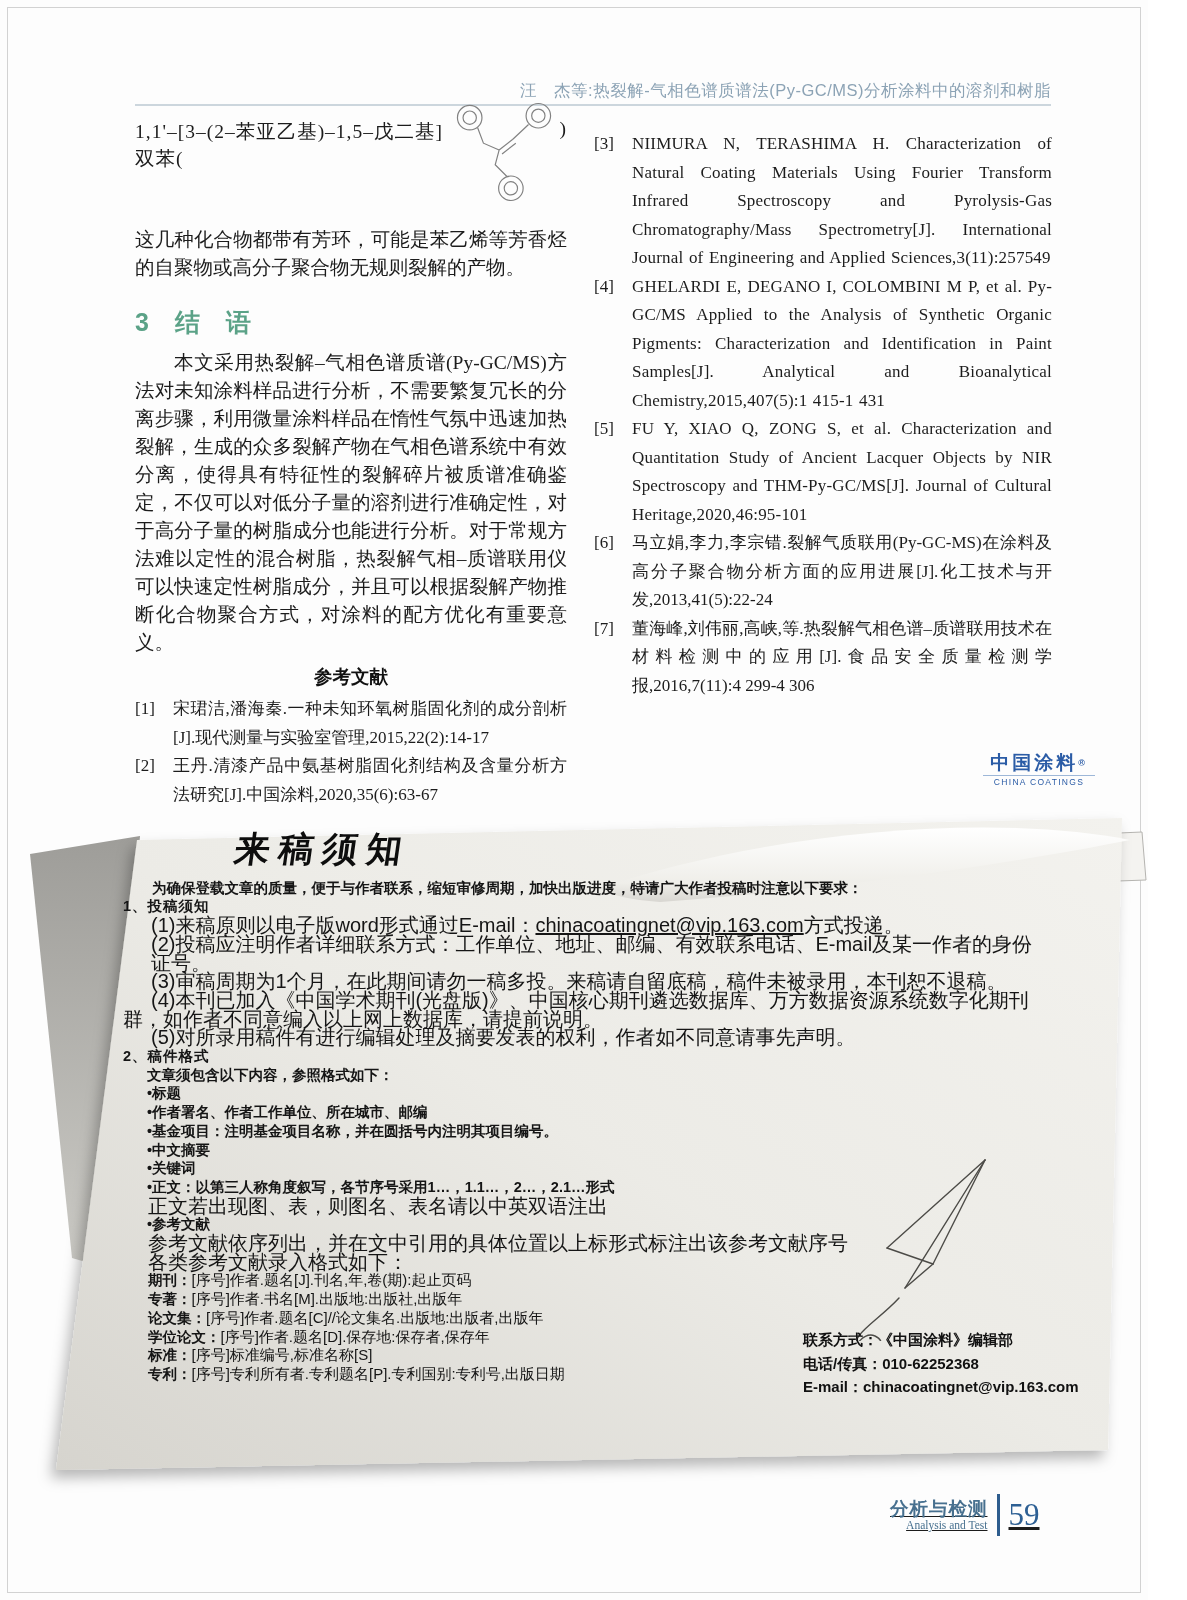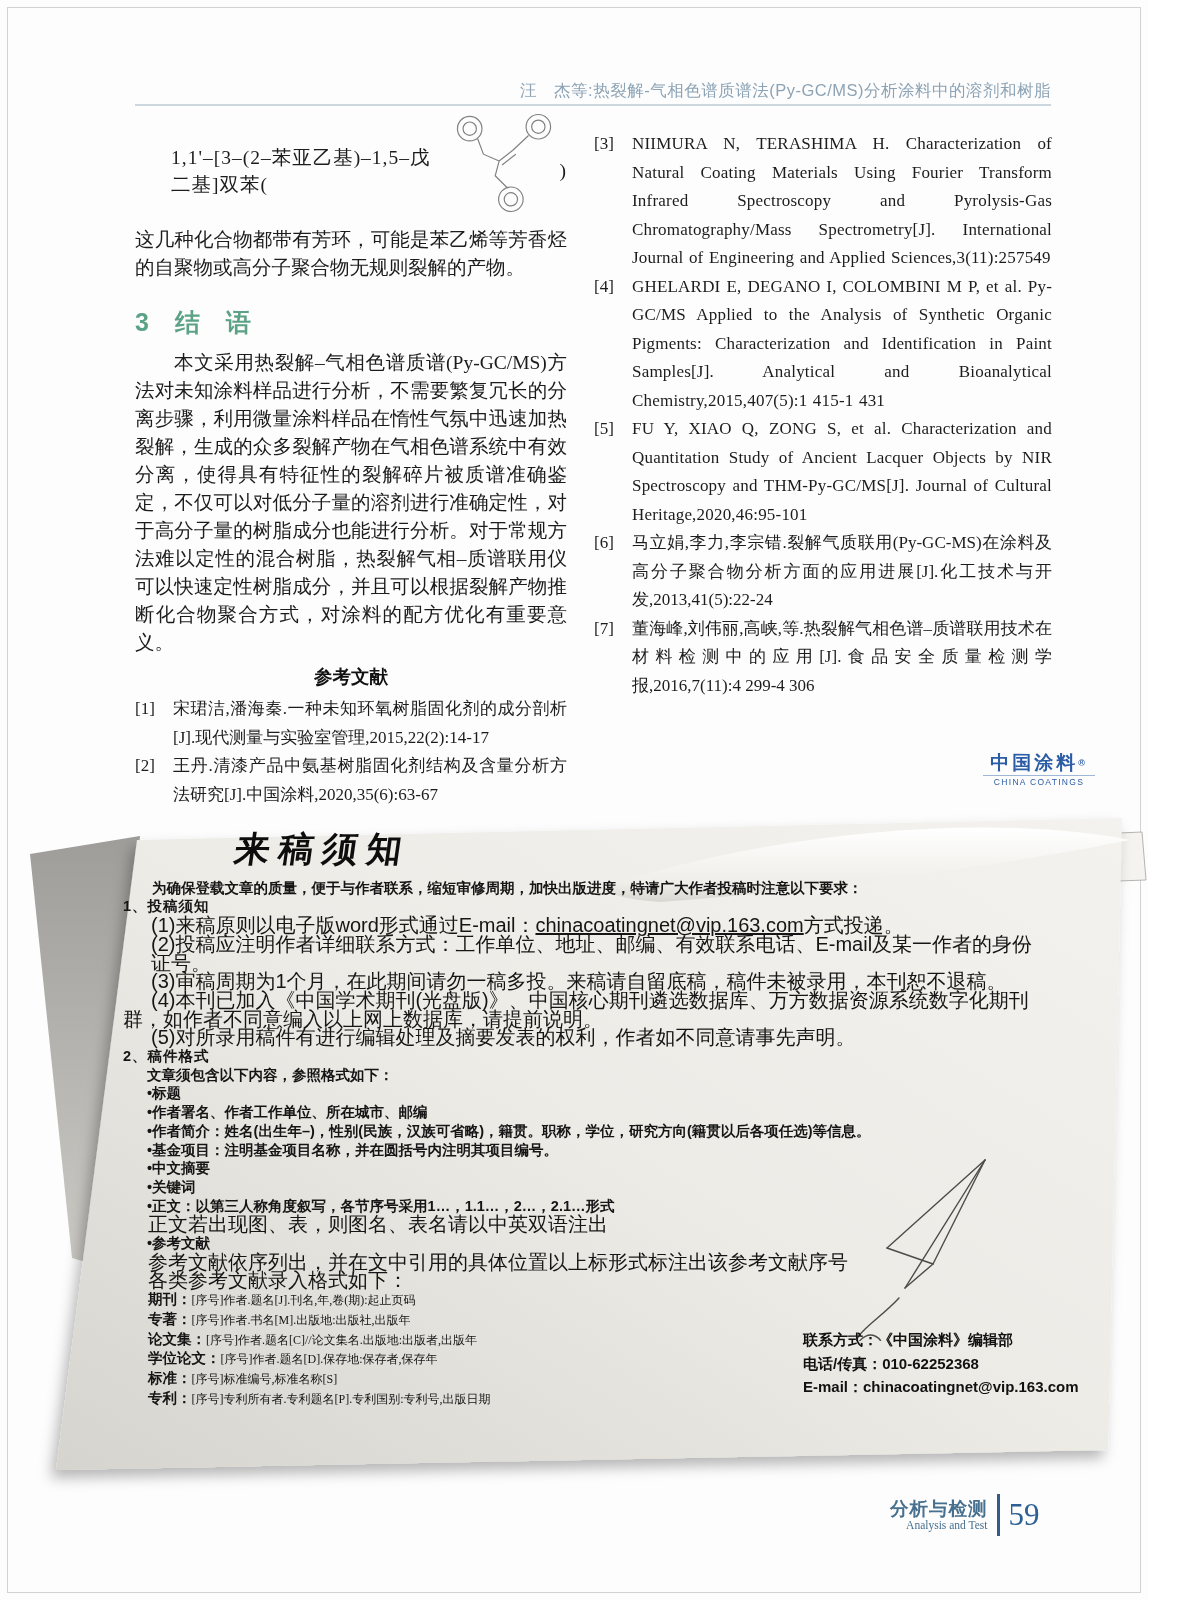--- a/index.html
+++ b/index.html
@@ -9,21 +9,21 @@
 
   
   .running-head{position:absolute;top:80px;left:135px;width:916px;text-align:right;
     font-family:"Liberation Sans",sans-serif;font-size:16.5px;color:#8ca3b5;letter-spacing:.5px;}
   .head-rule{position:absolute;top:104px;left:135px;width:916px;border-top:2px solid #ccd6dd;}
 
   
   .col-left{position:absolute;left:135px;top:118px;width:432px;}
   .col-right{position:absolute;left:594px;top:130px;width:458px;}
 
-  .compound-row{display:flex;align-items:center;height:106px;font-size:19.5px;letter-spacing:1px;margin-left:36px;}
+  .compound-row{display:flex;align-items:flex-start;height:106px;font-size:19.5px;letter-spacing:1px;}
   .mol{width:110px;height:100px;margin-top:-16px;flex:none;}
   .body-para{margin:2px 0 0;font-size:19.5px;line-height:28px;text-align:justify;}
   .indent{text-indent:2em;}
   .sec-head{margin:24px 0 10px;font-family:"Liberation Sans",sans-serif;color:#5ba287;
     font-size:25px;font-weight:bold;}
   .sec-num{margin-right:26px;}
   .sec-title{letter-spacing:26px;}
   .refs-title{margin:7px 0 6px;text-align:center;font-family:"Liberation Sans",sans-serif;
     font-weight:bold;font-size:18.5px;color:#111;}
   .ref-item{display:flex;font-size:17px;line-height:28.5px;}
@@ -44,32 +44,32 @@
   .notice-content{position:absolute;left:123px;top:30px;width:928px;
     font-family:"Liberation Sans",sans-serif;font-size:14.5px;line-height:18.7px;
     font-weight:bold;color:#151515;}
   .n-title{display:block;width:fit-content;margin:4px 0 20px 112px;font-size:35px;font-weight:900;
     letter-spacing:9px;transform:skewX(-8deg);color:#0d0d0d;}
   .n-intro{margin:0;text-indent:2em;}
   .n-sec{letter-spacing:1px;}
   .n-item{padding-left:28px;}
   .n-item-wrap{text-indent:28px;}
   .reg{font-weight:normal;font-family:Liberation Sans, sans-serif;font-size:20px;}
-  .reg-inline{font-weight:normal;font-family:Liberation Serif, serif;font-size:12px;}
+  .reg-inline{font-weight:normal;font-family:Liberation Sans, sans-serif;font-size:15px;}
   .n-sub{padding-left:24px;}
   .n-bullet{padding-left:24px;}
   .n-plain{padding-left:25px;}
   .n-format{padding-left:25px;}
   .u{text-decoration:underline;}
   .contact{position:absolute;left:803px;top:522px;font-family:"Liberation Sans",sans-serif;
     font-weight:bold;font-size:15px;line-height:23.5px;color:#111;}
   .plane{position:absolute;left:833px;top:340px;width:175px;height:195px;}
 
   
-  .footer{position:absolute;left:890px;top:1494px;display:flex;align-items:center;}
+  .footer{position:absolute;left:890px;top:1494px;display:flex;align-items:center;text-decoration:underline;}
   .f-sec{text-align:right;margin-right:9px;}
   .f-cn{font-family:"Liberation Sans",sans-serif;font-weight:bold;font-size:18.5px;
     color:#47708f;letter-spacing:1px;line-height:20px;}
   .f-en{font-size:11.5px;color:#47708f;}
   .f-bar{width:3px;height:42px;background:#2e5d8e;margin:0 9px 0 0;}
   .f-num{font-size:31px;color:#2e6094;line-height:42px;}
 </style>
 </head>
 <body>
 
@@ -183,21 +183,20 @@
       </div>
       <div class="n-item reg">(2)投稿应注明作者详细联系方式：工作单位、地址、邮编、有效联系电话、E-mail及某一作者的身份证号。</div>
       <div class="n-item reg">(3)审稿周期为1个月，在此期间请勿一稿多投。来稿请自留底稿，稿件未被录用，本刊恕不退稿。</div>
       <div class="n-item-wrap reg">(4)本刊已加入《中国学术期刊(光盘版)》、中国核心期刊遴选数据库、万方数据资源系统数字化期刊群，如作者不同意编入以上网上数据库，请提前说明。</div>
       <div class="n-item reg">(5)对所录用稿件有进行编辑处理及摘要发表的权利，作者如不同意请事先声明。</div>
 
       <div class="n-sec">2、稿件格式</div>
       <div class="n-sub">文章须包含以下内容，参照格式如下：</div>
       <div class="n-bullet">•标题</div>
       <div class="n-bullet">•作者署名、作者工作单位、所在城市、邮编</div>
-      <div class="n-bullet">•作者简介：姓名(出生年–)，性别(民族，汉族可省略)，籍贯。职称，学位，研究方向(籍贯以后各项任选)等信息。</div>
       <div class="n-bullet">•基金项目：注明基金项目名称，并在圆括号内注明其项目编号。</div>
       <div class="n-bullet">•中文摘要</div>
       <div class="n-bullet">•关键词</div>
       <div class="n-bullet">•正文：以第三人称角度叙写，各节序号采用1…，1.1…，2…，2.1…形式</div>
       <div class="n-plain reg">正文若出现图、表，则图名、表名请以中英双语注出</div>
       <div class="n-bullet">•参考文献</div>
       <div class="n-plain reg">参考文献依序列出，并在文中引用的具体位置以上标形式标注出该参考文献序号</div>
       <div class="n-plain reg">各类参考文献录入格式如下：</div>
 
       <div class="n-format"><span>期刊：</span><span class="reg-inline">[序号]作者.题名[J].刊名,年,卷(期):起止页码</span></div>

